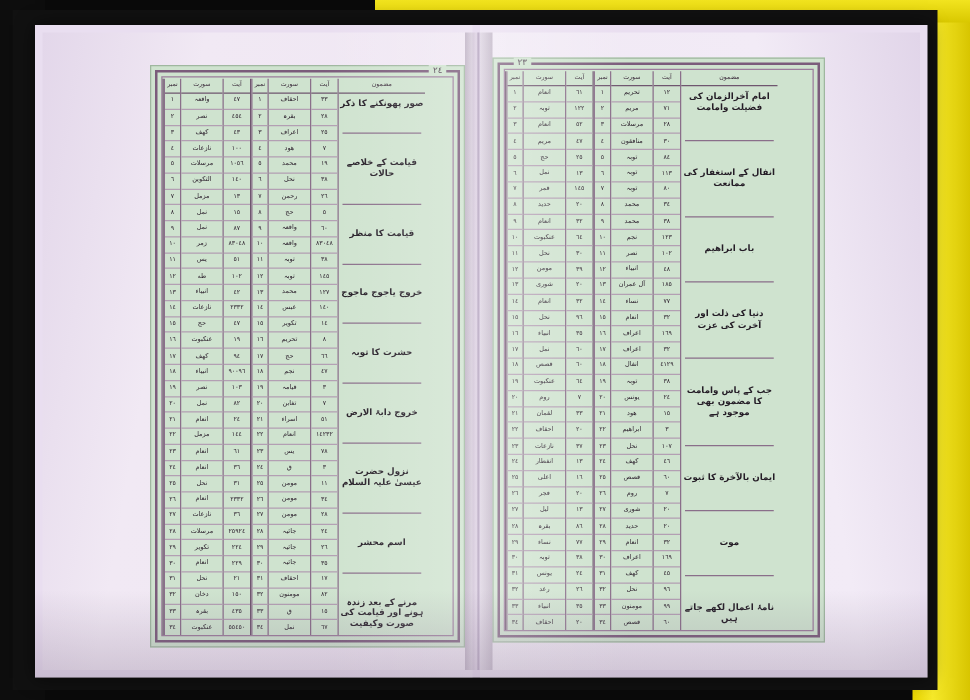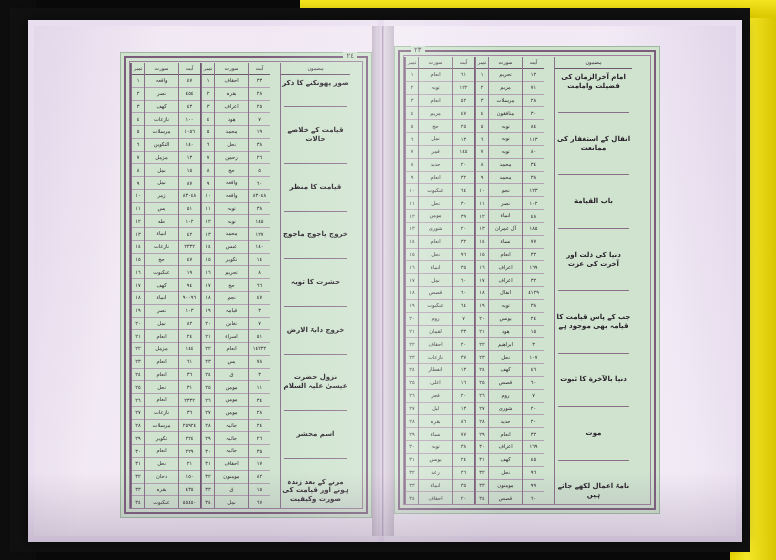--- a/index.html
+++ b/index.html
@@ -139,21 +139,21 @@
     display: flex;
     flex-direction: row-reverse;
     direction: rtl;
     font-family: "DejaVu Sans", sans-serif;
   }
   .colgroup {
     display: flex;
     flex-direction: row-reverse;
     border-left: 1px solid #6f566f;
   }
-  .colgroup:last-child { border-left: none; margin-left: 10px; }
+  .colgroup:last-child { border-left: none; }
   .col {
     display: flex;
     flex-direction: column;
     border-left: 1px solid #8a6f8a;
     box-sizing: border-box;
   }
   .col.w-no { width: 13px; }
   .col.w-name { width: 34px; }
   .col.w-num { width: 22px; }
   .col.w-wide { width: 70px; }
@@ -735,27 +735,27 @@
           </div>
 
           <div class="colgroup">
             <div class="col w-wide2">
               <div class="hdr">مضمون</div>
               <div class="topics">
                 <div class="topic">امام آخرالزمان کی فضیلت وامامت</div>
                 <div class="rule"></div>
                 <div class="topic">انفال کے استغفار کی ممانعت</div>
                 <div class="rule"></div>
-                <div class="topic">باب القيامة</div>
+                <div class="topic">باب ابراهيم</div>
                 <div class="rule"></div>
                 <div class="topic">دنیا کی ذلت اور آخرت کی عزت</div>
                 <div class="rule"></div>
-                <div class="topic">جب کے پاس قیامت کا قيامہ بھی موجود ہے</div>
-                <div class="rule"></div>
-                <div class="topic">دنیا بالآخرة کا ثبوت</div>
+                <div class="topic">جب کے پاس وامامت کا مضمون بھی موجود ہے</div>
+                <div class="rule"></div>
+                <div class="topic">ایمان بالآخرة کا ثبوت</div>
                 <div class="rule"></div>
                 <div class="topic">موت</div>
                 <div class="rule"></div>
                 <div class="topic">نامۂ اعمال لکھے جاتے ہیں</div>
               </div>
             </div>
           </div>
 
         </div>
       </div>

